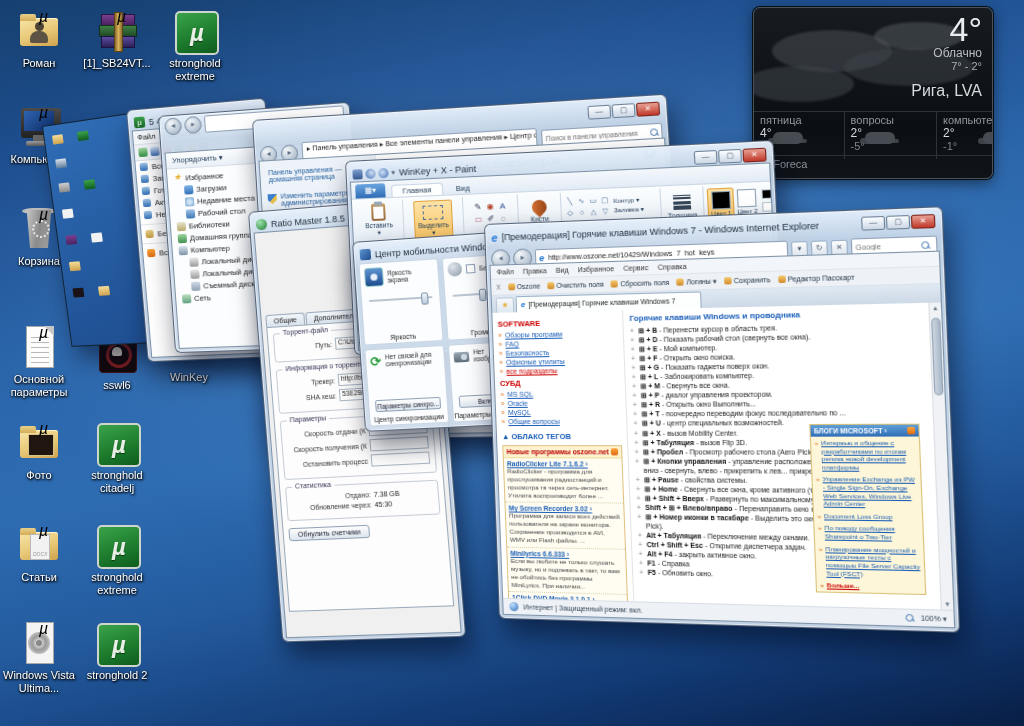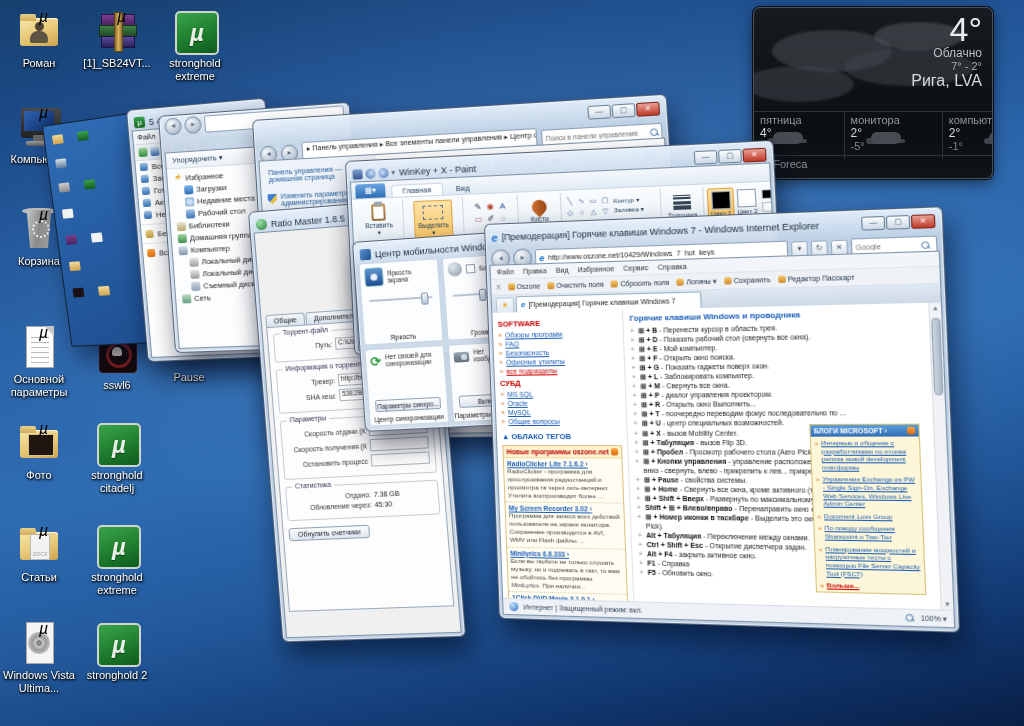--- a/index.html
+++ b/index.html
@@ -51,21 +51,21 @@
     color:#e8efe6;font-size:24px;font-weight:bold;text-shadow:0 1px 1px #0a3a12;}
 
   
   #weather{left:753px;top:7px;width:238px;height:170px;border-radius:7px;z-index:6;
     background:linear-gradient(#171b20,#0b0e13 70%,#101418);border:1px solid #45545e;box-shadow:0 0 0 1px #0a0d10,0 4px 14px rgba(0,0,0,.5);overflow:hidden;color:#cfd4d8;}
   .wcl{position:absolute;border-radius:50%;background:#4a4f55;opacity:.55;filter:blur(1px);}
   #weather .wtop{position:absolute;right:10px;top:4px;text-align:right;z-index:2;}
   .wtemp{font-size:34px;color:#e9edf0;line-height:1;}
   .wcond{font-size:12px;color:#b9bfc5;text-align:right;}
   .wrange{font-size:11px;color:#aab0b6;}
-  .wloc{font-size:16px;color:#d6dadd;text-align:center;}
+  .wloc{font-size:16px;color:#d6dadd;margin-top:10px;text-align:center;}
   #weather .wdays{position:absolute;left:0;right:0;top:103px;height:47px;display:flex;border-top:1px solid #2c343a;z-index:2;gap:36px;}
   .wday{flex:1;padding:2px 6px;border-left:1px solid #2c343a;position:relative;}
   .wday:first-child{border-left:none;}
   .wdname{font-size:11px;color:#8f979e;}
   .wdhi{font-size:12px;color:#d8dce0;}
   .wdlo{font-size:11px;color:#7e868d;}
   .wdcloud{position:absolute;right:5px;top:20px;width:30px;height:12px;border-radius:8px;background:#565c62;opacity:.8;box-shadow:-8px 3px 0 -3px #4a5056,8px 3px 0 -4px #4a5056;}
   #weather .wfoot{position:absolute;left:0;right:0;bottom:0;height:18px;border-top:1px solid #2c343a;font-size:11px;color:#8f979e;padding:2px 8px;z-index:2;}
 
   #cpugadget{left:880px;top:218px;width:144px;height:125px;z-index:5;}
@@ -652,21 +652,21 @@
           <i class="ig disc"></i>
         <i class="ig bk1"></i>
           <i class="ig bk2"></i>
           <i class="ig bk3"></i>
           <i class="ig belt"></i>
         <i class="ig gs"></i>
           <i class="ig ring"></i>
           <i class="ig sk"></i>
         <i class="ig ut">µ</i>
       </div>
-      <div class="dlabel">Pause</div>
+      <div class="dlabel">WinKey</div>
     </div>
     </div>
 
   <div id="weather" class="abs">
     <i class="wcl" style="left:18px;top:22px;width:120px;height:42px;"></i>
     <i class="wcl" style="left:90px;top:40px;width:130px;height:38px;background:#3d4349;"></i>
     <i class="wcl" style="left:-10px;top:58px;width:110px;height:36px;background:#40464c;"></i>
     <i class="wcl" style="left:120px;top:14px;width:90px;height:28px;background:#53595f;"></i>
     <div class="wtop">
       <div class="wtemp">4°</div>
@@ -676,21 +676,21 @@
     </div>
     <div class="wdays">
 
     <div class="wday">
         <div class="wdname">пятница</div>
         <div class="wdhi">4°</div>
         <div class="wdlo">1°</div>
         <i class="wdcloud"></i>
       </div>
         <div class="wday">
-        <div class="wdname">монитора</div>
+        <div class="wdname">вопросы</div>
         <div class="wdhi">2°</div>
         <div class="wdlo">-5°</div>
         <i class="wdcloud"></i>
       </div>
         <div class="wday">
         <div class="wdname">компьютером</div>
         <div class="wdhi">2°</div>
         <div class="wdlo">-1°</div>
         <i class="wdcloud"></i>
       </div>

